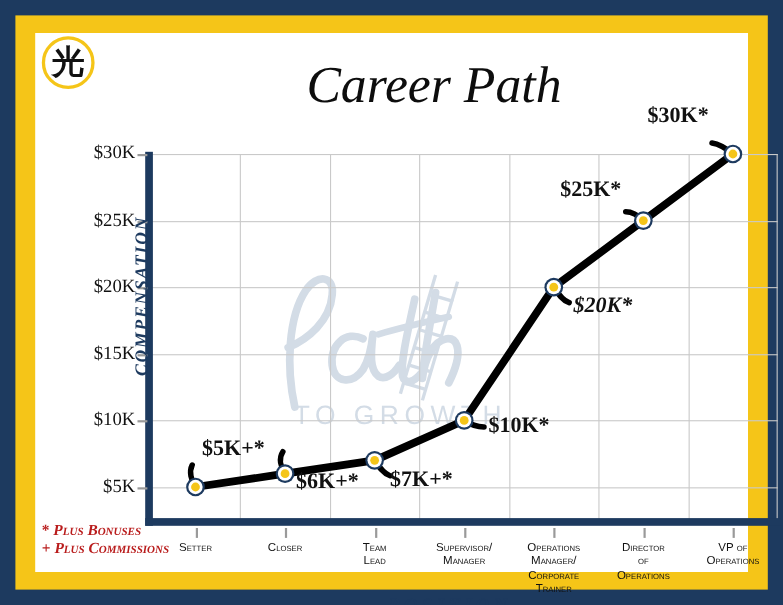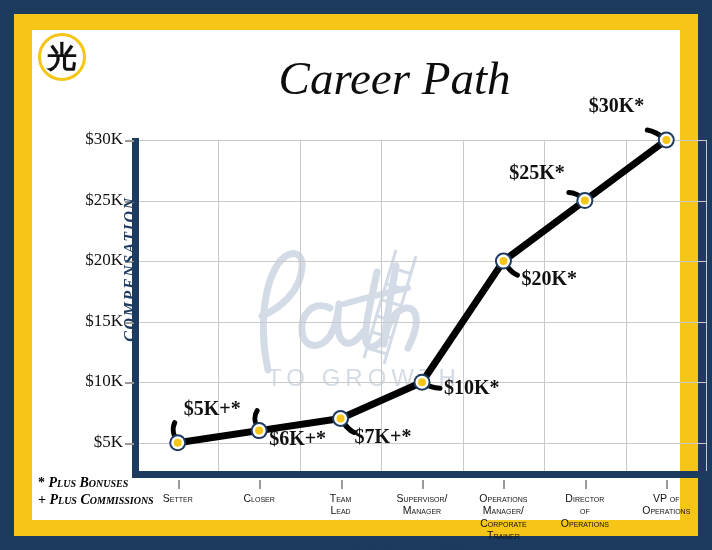--- a/index.html
+++ b/index.html
@@ -148,21 +148,21 @@
     font-family:"Liberation Sans", sans-serif;
     font-size:24px;letter-spacing:5px;
     color:#d3dce6;
   }
 
   
   #footnotes{
     position:absolute;left:6px;bottom:12px;
     font-family:"Liberation Serif", serif;
     font-style:italic;font-variant:small-caps;
-    font-size:14px;line-height:17px;color:#000000;
+    font-size:14px;line-height:17px;color:#b91c1c;
     font-weight:600;
   }
   #footnotes .sym{font-style:normal;font-variant:normal;}
 </style>
 </head>
 <body>
 
 <div id="poster">
   <div id="gold-frame"></div>
   <div id="paper">
@@ -307,21 +307,21 @@
               <circle cx="557.2857142857143" cy="30" r="6.5" fill="#ffffff"></circle>
               <circle cx="557.2857142857143" cy="30" r="4" fill="#f5c518"></circle>
             </g>
           </svg>
         </div>
       <div id="labels-layer">
           <div class="data-label" style="top: 286.727px; left: 74.7143px;">$5K+*</div>
           <div class="data-label" style="top: 272.618px; left: 160.143px; margin-top: 44px;">$6K+*</div>
           <div class="data-label" style="top: 314.509px; left: 245.571px;">$7K+*</div>
           <div class="data-label" style="top: 266.182px; left: 335px;">$10K*</div>
-          <div class="data-label" style="top: 157.091px; left: 412.429px;">$20K*</div>
+          <div class="data-label" style="top: 157.091px; left: 412.429px; font-style: italic;">$20K*</div>
           <div class="data-label" style="top: 50.5455px; left: 0px; width: 455.857px; text-align: right;">$25K*</div>
           <div class="data-label" style="top: -16px; left: 0px; width: 535.286px; text-align: right;">$30K*</div>
         </div>
 
       <div id="y-axis-title">COMPENSATION</div>
       <div id="x-axis-title">POSITION</div>
     </div>
 
     <div id="footnotes">
       <div>

